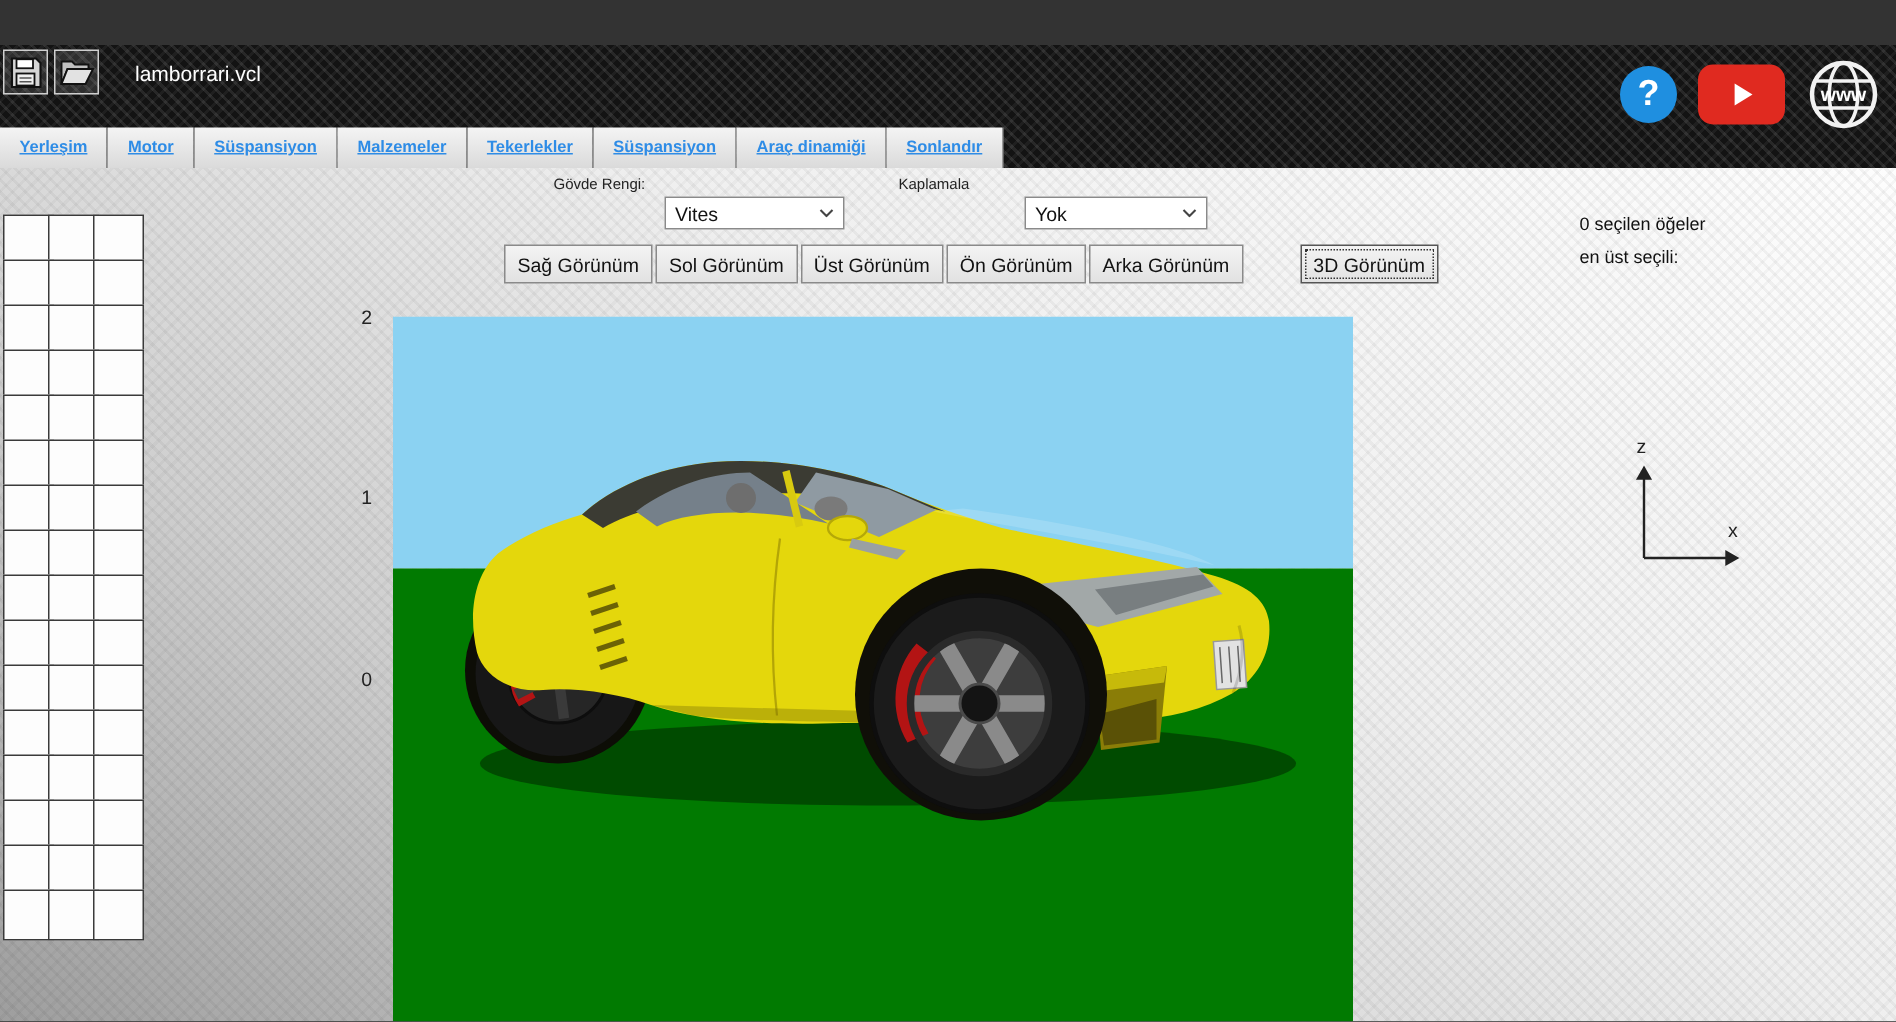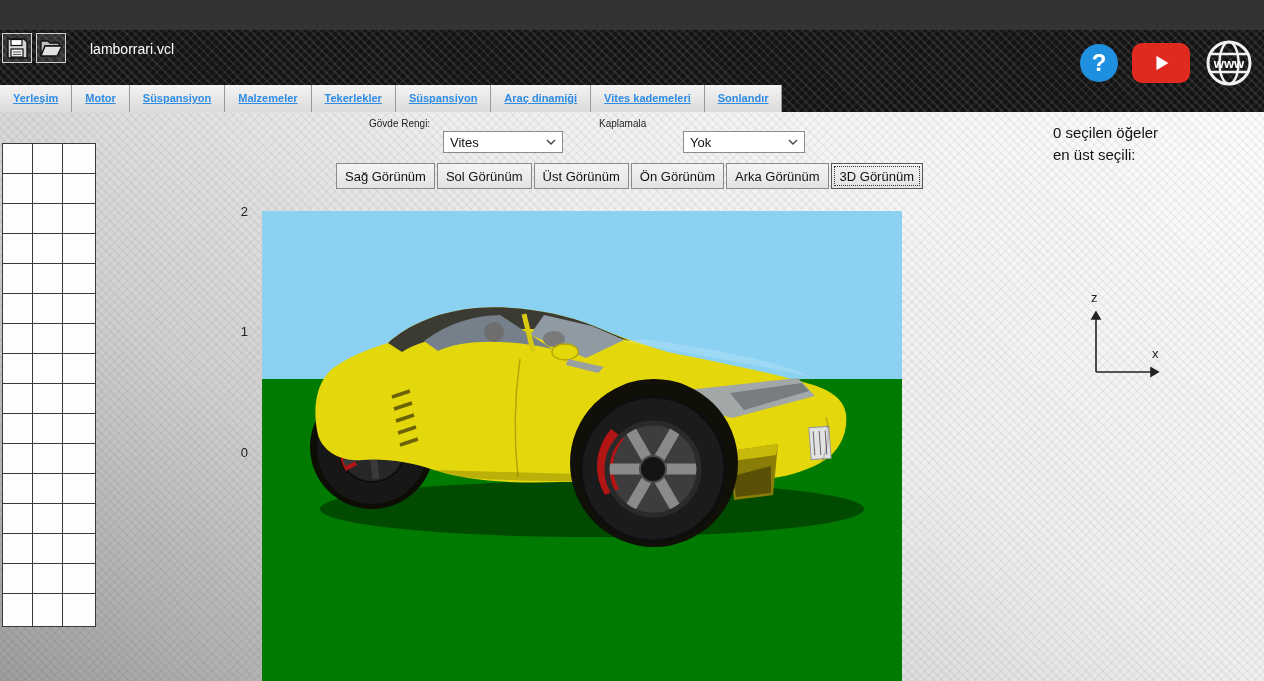--- a/index.html
+++ b/index.html
@@ -37,23 +37,23 @@
     background:linear-gradient(#f4f4f4,#dadada);border-right:1px solid #9a9a9a;white-space:nowrap;cursor:default;text-decoration:underline;}
   .tab.active{background:#fdfdfd;border-right:1px solid #bbb;}
   
   #content{position:absolute;left:0;top:112px;width:1264px;height:569px;}
   .ctl-label{position:absolute;font-size:10px;color:#222;top:6px;}
   .combo{position:absolute;top:19px;height:22px;background:#fff;border:1px solid #8a8a8a;
     box-sizing:border-box;display:flex;align-items:center;justify-content:space-between;
     padding:0 6px;font-size:13px;color:#111;cursor:default;}
   .viewbtn{height:26px;padding:0 8px;font-size:13px;color:#111;background:linear-gradient(#f4f4f4,#e2e2e2);
     border:1px solid #8a8a8a;display:flex;align-items:center;white-space:nowrap;cursor:default;box-sizing:border-box;}
-  .viewbtn.focused{outline:1px dotted #333;outline-offset:-4px;border-color:#555;}
+  .viewbtn.focused{outline:1px dotted #333;outline-offset:-4px;border-color:#555;margin-left:36px;}
   #viewrow{position:absolute;left:336px;top:51px;display:flex;gap:2px;border-radius:11px;}
-  #status{position:absolute;left:1053px;top:10px;font-size:15px;color:#111;line-height:22px;}
+  #status{position:absolute;left:1053px;top:26px;font-size:12px;color:#111;line-height:22px;}
   .ruler-num{position:absolute;width:18px;text-align:right;font-size:13px;color:#222;}
   
   #tools{position:absolute;left:2px;top:31px;display:grid;grid-template-columns:repeat(3,27px);
     grid-auto-rows:27px;gap:3px;}
   .tool-btn{width:16px;height:27px;background:#fdfdfd;border:1px solid #3a3a3a;box-sizing:border-box;
     display:flex;align-items:center;justify-content:center;padding:16px;cursor:default;}
   .tool-btn svg{width:22px;height:22px;}
   
   #viewport{position:absolute;left:262px;top:99px;width:640px;height:470px;}
   #viewport svg{display:block}
@@ -107,21 +107,20 @@
     </div>
 
     <div id="tabbar">
         <div class="tab">Yerleşim</div>
         <div class="tab">Motor</div>
         <div class="tab">Süspansiyon</div>
         <div class="tab">Malzemeler</div>
         <div class="tab">Tekerlekler</div>
         <div class="tab">Süspansiyon</div>
         <div class="tab">Araç dinamiği</div>
-        <div class="tab">Vites kademeleri</div>
         <div class="tab">Sonlandır</div>
       </div>
   </div>
 
   <div id="content" class="content-bg">
 
     <span class="ctl-label" style="left:369px;">Gövde Rengi:</span>
     <div class="combo" style="left:443px;width:120px;">
       <span>Vites</span>
       <svg width="10" height="6" viewBox="0 0 10 6">

